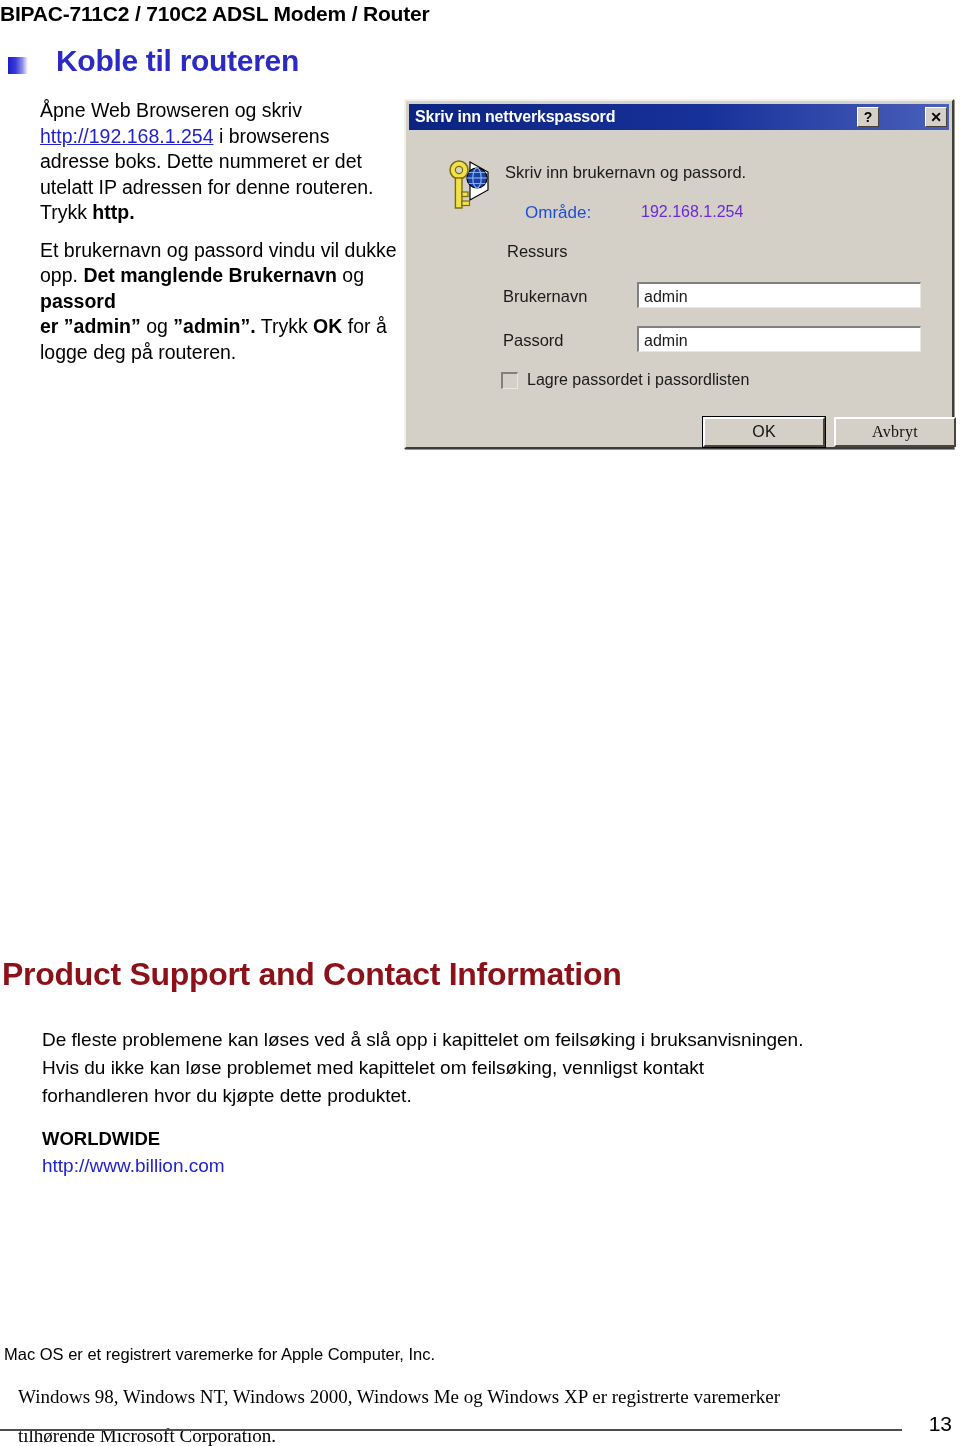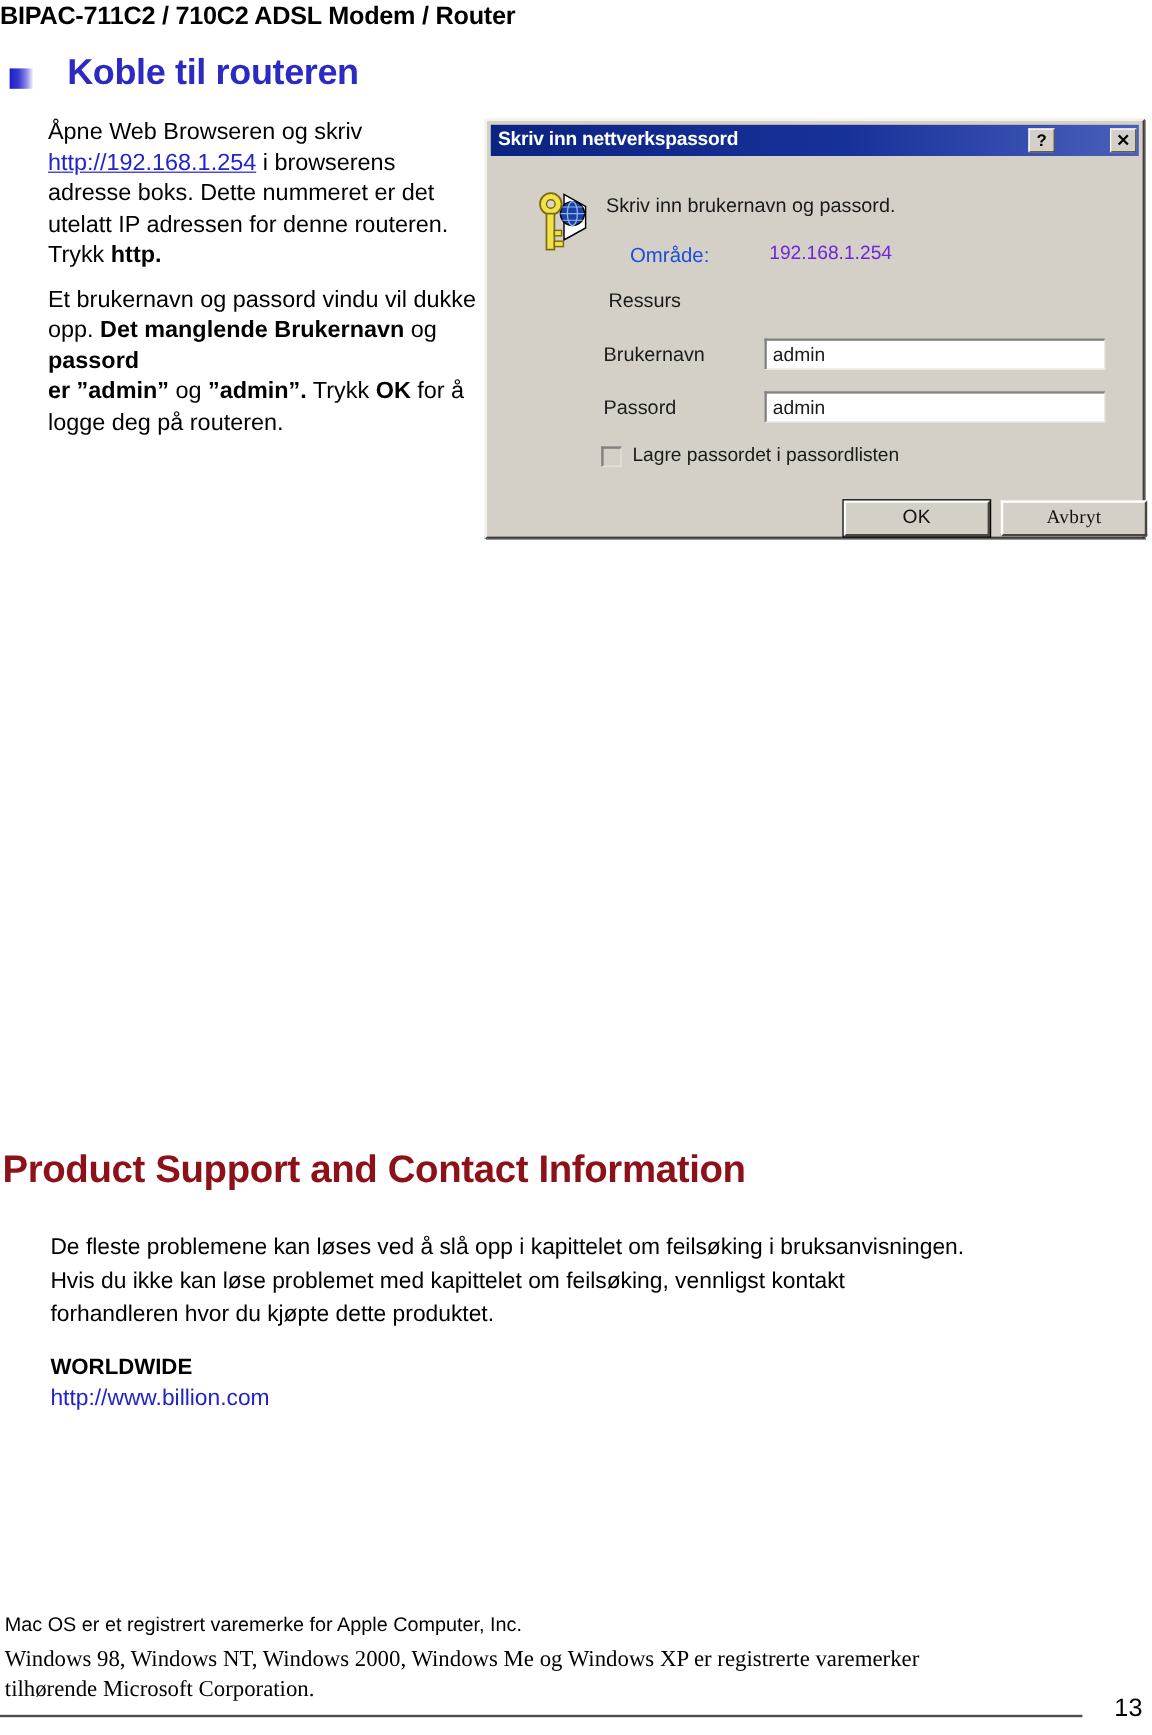--- a/index.html
+++ b/index.html
@@ -318,21 +318,21 @@
   .footer-win {
     position: absolute;
     left: 4px;
     top: 1370px;
     width: 950px;
     font-size: 19px;
     line-height: 25px;
     font-family: "Liberation Serif", serif;
     color: #000;
   }
-  .footer-win p { margin: 0; }
+  .footer-win p { margin: 14px; }
   .footer-rule {
     position: absolute;
     left: 0;
     top: 1429px;
     width: 902px;
     height: 2px;
     background: #4d4d4d;
   }
   .page-number {
     position: absolute;

